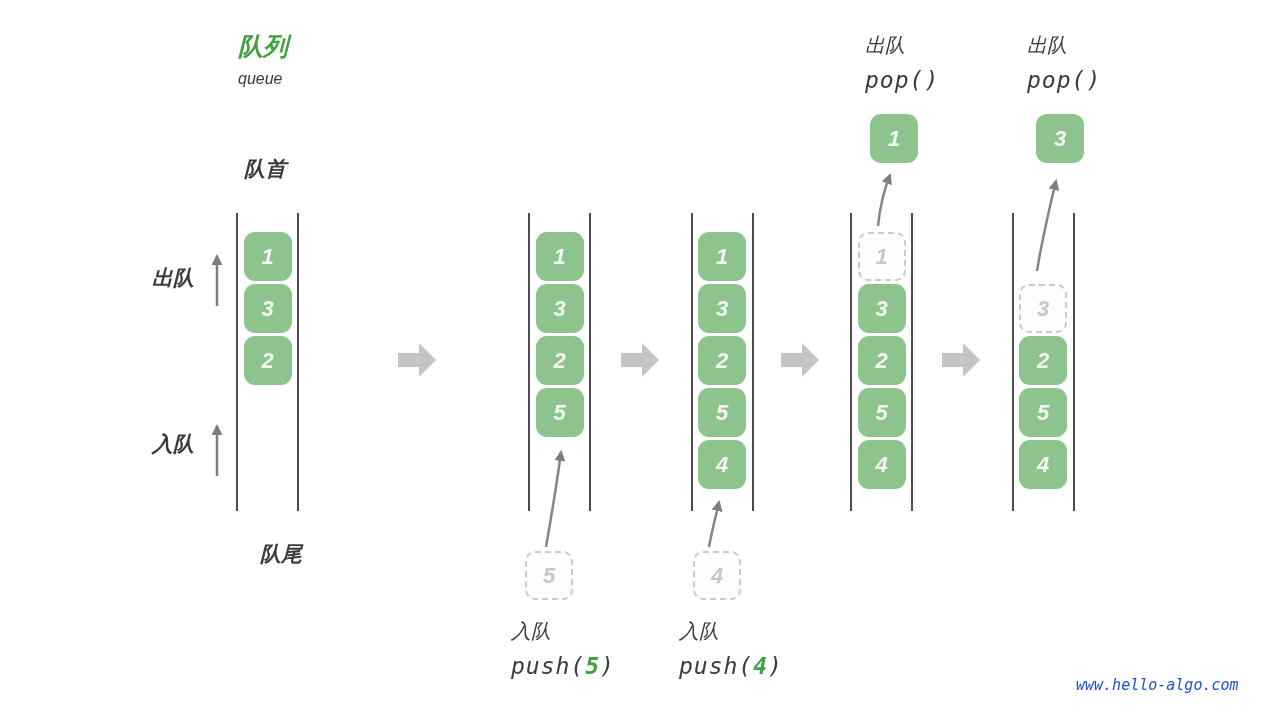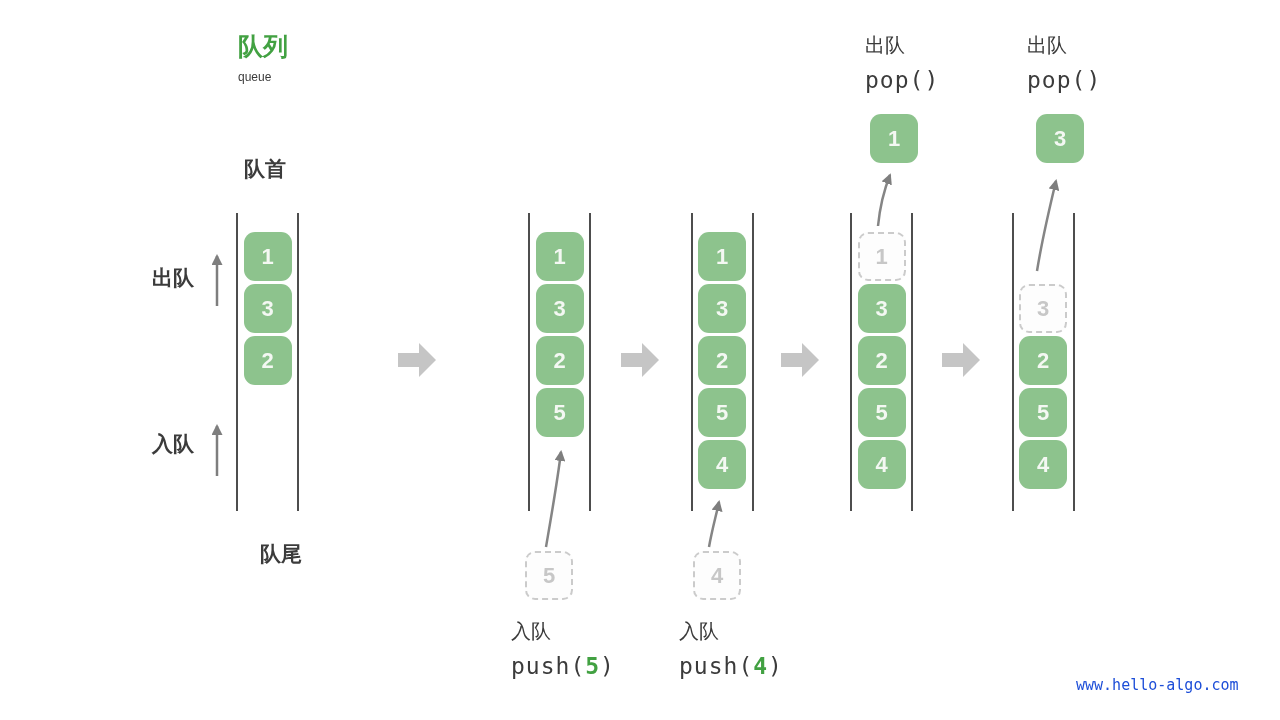--- a/index.html
+++ b/index.html
@@ -1,22 +1,22 @@
 <!DOCTYPE html>
 <html style="--green-accent: #42a142; --green-box: #8dc38d;"><head>
 <meta charset="utf-8">
 <title>queue</title>
 <style>
   html,body{margin:0;padding:0;background:#ffffff;}
   .canvas{
     position:relative;width:1280px;height:720px;background:#ffffff;overflow:hidden;
-    font-family:"Liberation Sans","DejaVu Sans",sans-serif;color:#3b3b3b;
+    font-family:"Liberation Sans","DejaVu Sans",sans-serif;color:#3b3b3b;font-style:italic;
   }
   .title{position:absolute;left:238px;top:30px;font-size:25px;font-weight:bold;color:var(--green-accent,#42a142);}
-  .subtitle{position:absolute;left:238px;top:70px;font-size:12px;color:#3b3b3b;}
+  .subtitle{position:absolute;left:238px;top:70px;font-size:16px;color:#3b3b3b;}
   .side-label{position:absolute;font-size:21px;font-weight:bold;color:#3b3b3b;text-align:center;}
   .front{left:244px;top:155px;}
   .rear{left:244px;top:540px;margin-left:16px;}
   .dequeue{left:152px;top:264px;}
   .enqueue{left:152px;top:430px;}
   .wall{position:absolute;top:213px;height:298px;width:2px;background:#4d4d4d;}
   .qbox{
     position:absolute;display:flex;align-items:center;justify-content:center;
     font-size:22px;font-weight:bold;box-sizing:border-box;
   }

